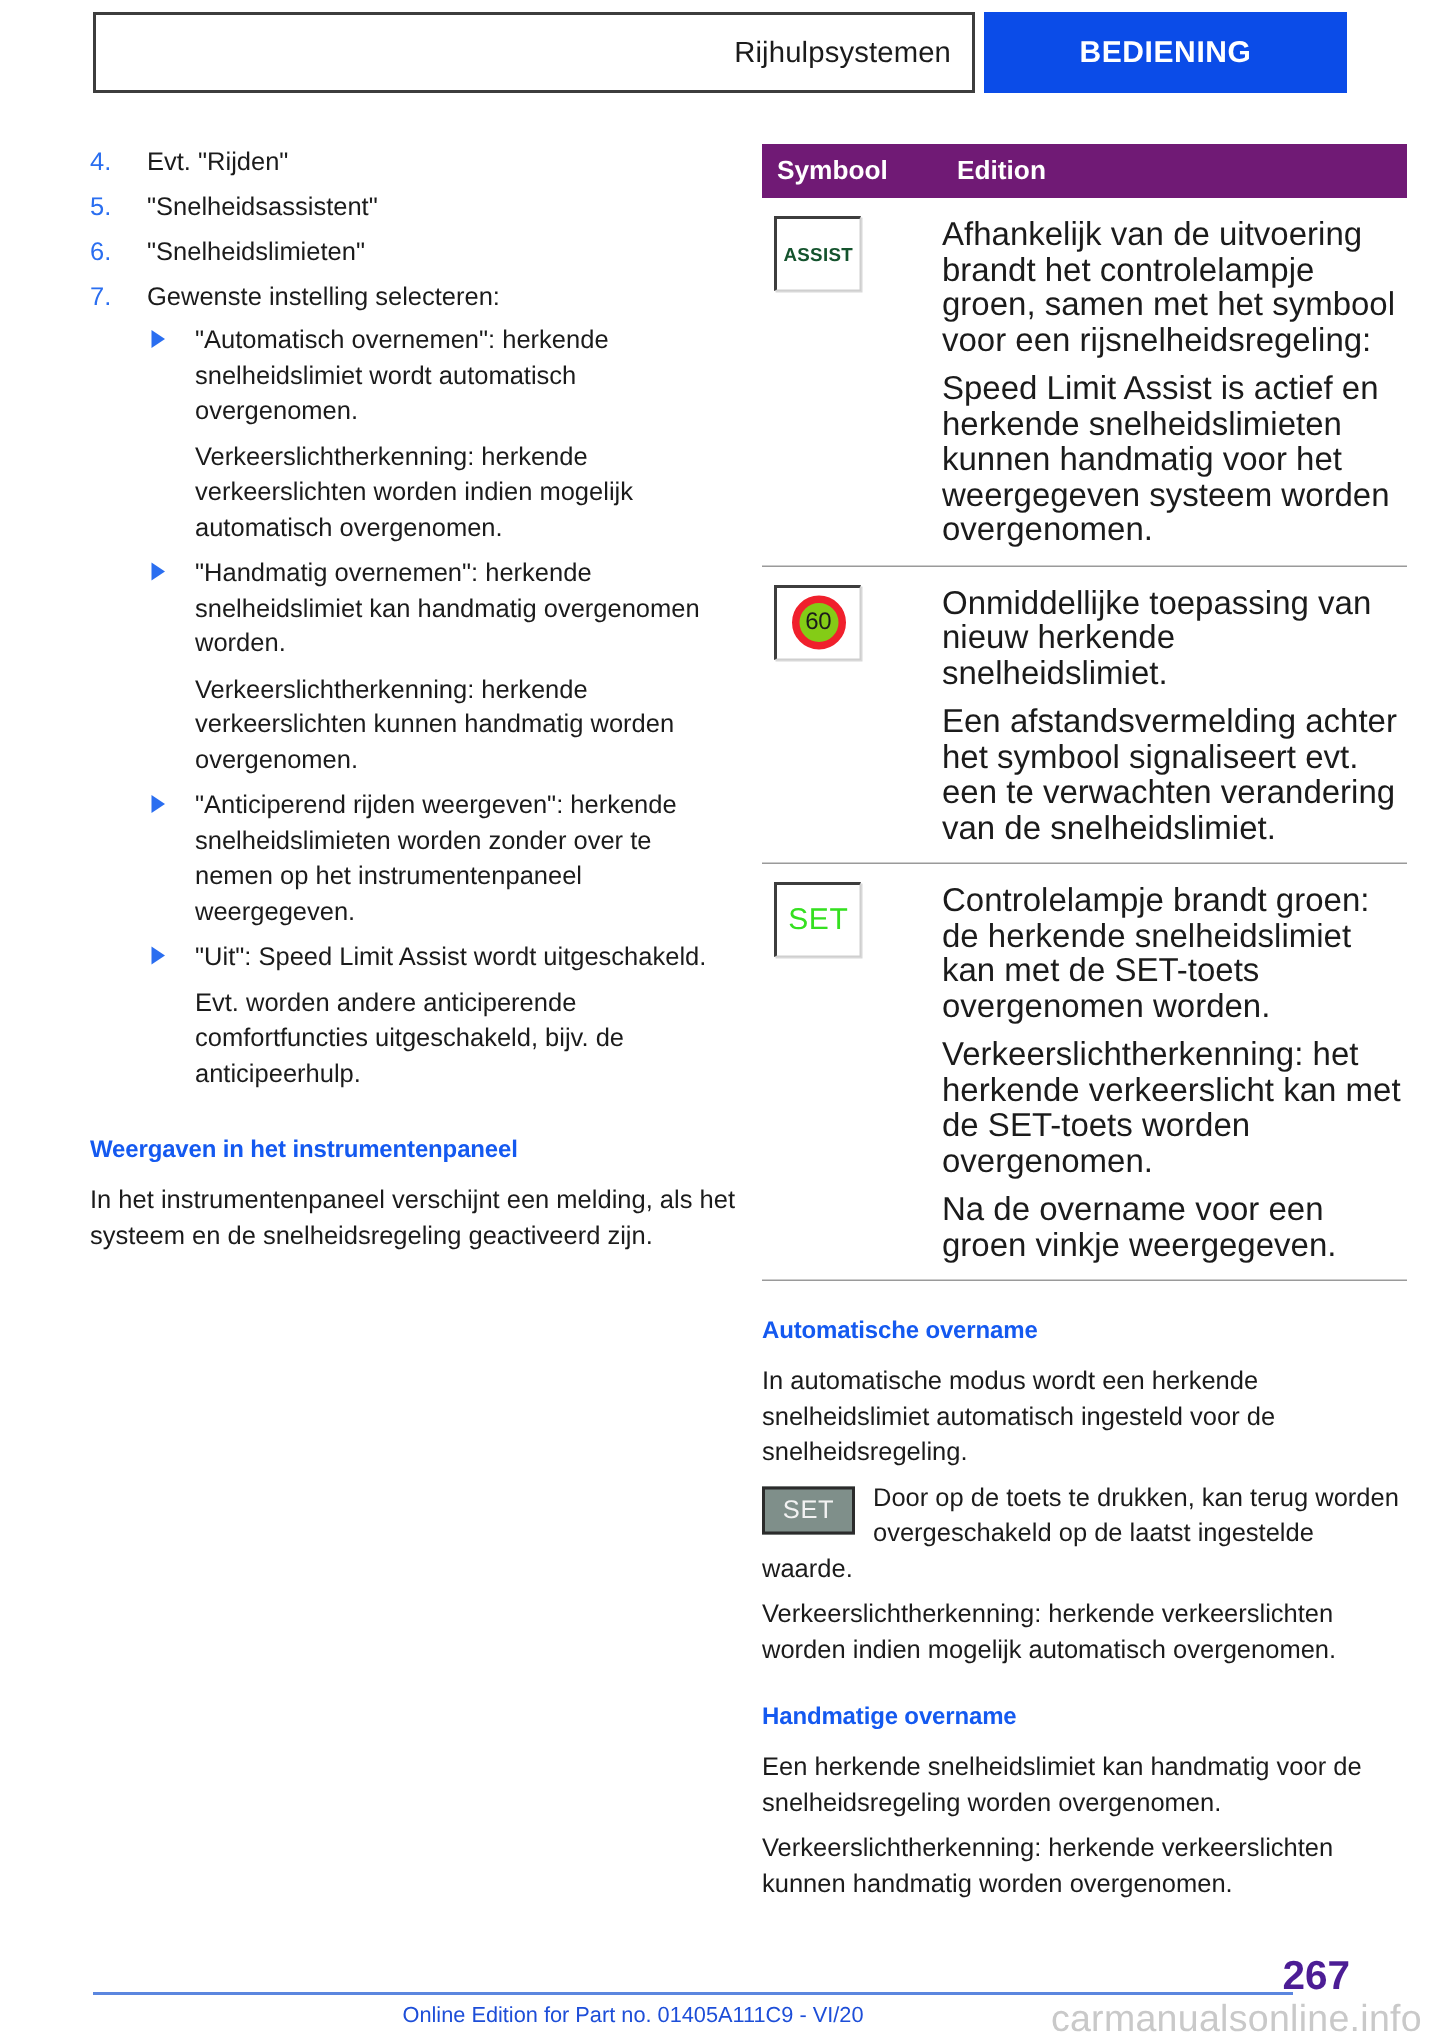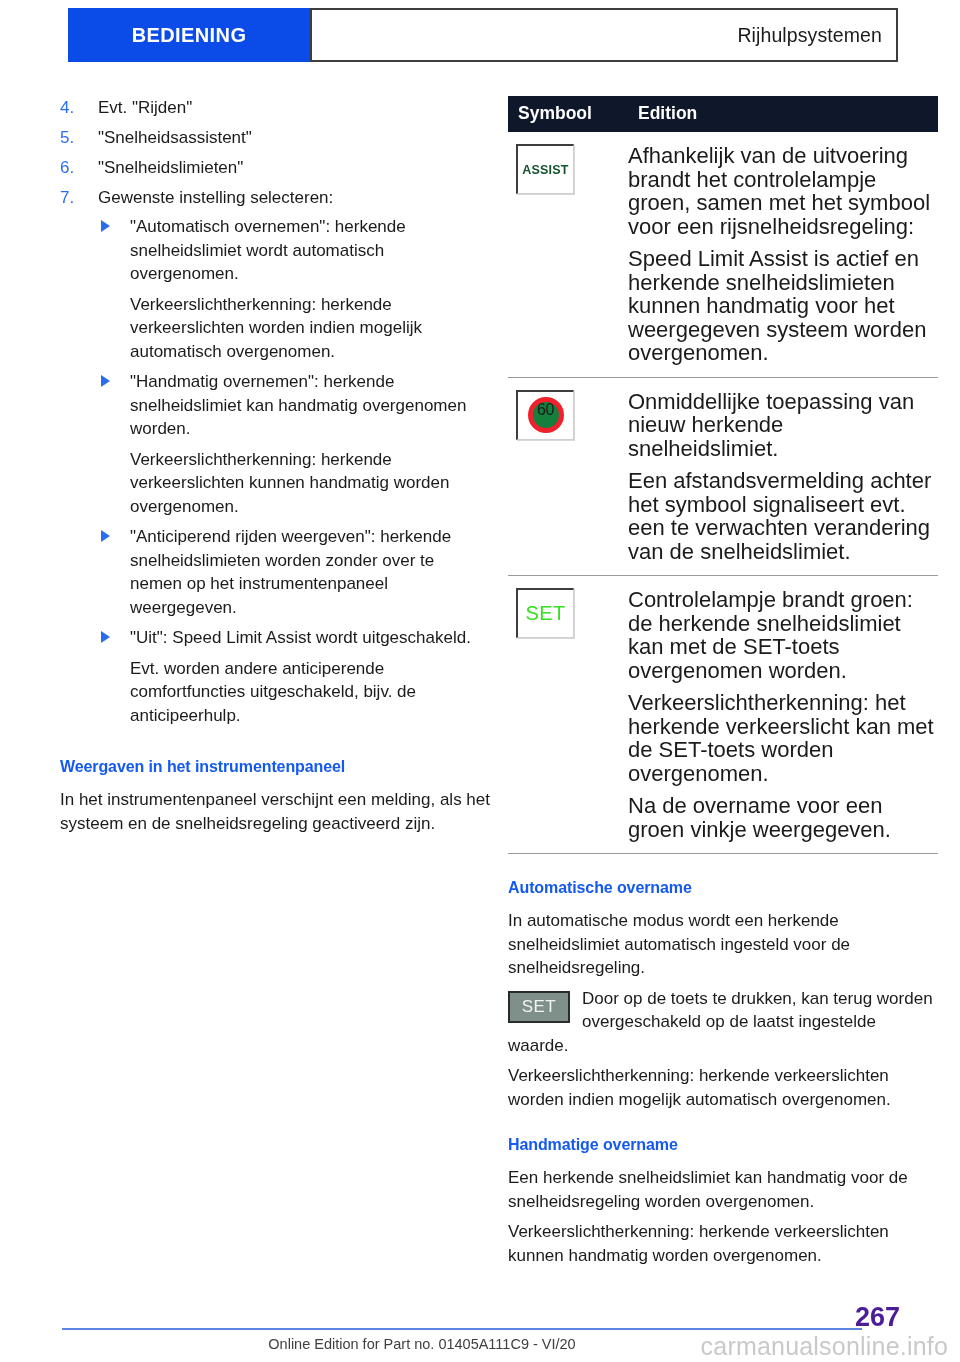--- a/index.html
+++ b/index.html
@@ -126,21 +126,21 @@
   }
   #right-column h2.section-title { margin-top: 20px; }
 
   
   table.symbol-table {
     border-collapse: collapse;
     width: 430px;
     table-layout: fixed;
   }
   table.symbol-table thead th {
-    background: #0f172a;
+    background: #701a75;
     color: #ffffff;
     font-size: 17.5px;
     font-weight: bold;
     text-align: left;
     padding: 7px 0 8px 10px;
   }
   table.symbol-table thead th.col-symbol { width: 110px; }
   table.symbol-table tbody td {
     vertical-align: top;
     padding: 12px 0 12px 0;
@@ -184,22 +184,23 @@
     color: #35e020;
     font-size: 20px;
     letter-spacing: .4px;
   }
   .speed-sign {
     width: 36px;
     height: 36px;
     border-radius: 50%;
     border: 5px solid #f0202c;
     box-sizing: border-box;
-    background: #15803d;
-    display: flex;
+    background: #84cc16;
+    display: flex;
+    align-items: center;
     justify-content: center;
   }
   .speed-sign .speed-num {
     font-size: 16px;
     color: #1b1b1b;
     line-height: 1;
     letter-spacing: -.3px;
   }
 
   
@@ -246,40 +247,40 @@
     font-weight: bold;
     color: #4c1d95;
   }
   #footer-edition {
     position: absolute;
     left: 0;
     top: 36px;
     width: 844px;
     text-align: center;
     font-size: 14.5px;
-    color: #404040;
+    color: #1d4ed8;
   }
   #watermark {
     position: absolute;
     right: 12px;
     top: 32px;
     font-size: 25px;
     color: #c9c9c9;
     letter-spacing: .2px;
   }
 </style>
 </head>
 <body>
 
 <div id="header">
+  <div id="header-breadcrumb-box">
+    <span class="bc-text">Rijhulpsystemen</span>
+  </div>
   <div id="header-section-tab">
     <span class="tab-text">BEDIENING</span>
-  </div>
-  <div id="header-breadcrumb-box">
-    <span class="bc-text">Rijhulpsystemen</span>
   </div>
 </div>
 
 <div id="left-column" class="column">
 
   <ol class="steps">
     <li class="step">
       <span class="num">4.</span>
       <span>Evt. "Rijden"</span>
     </li>

